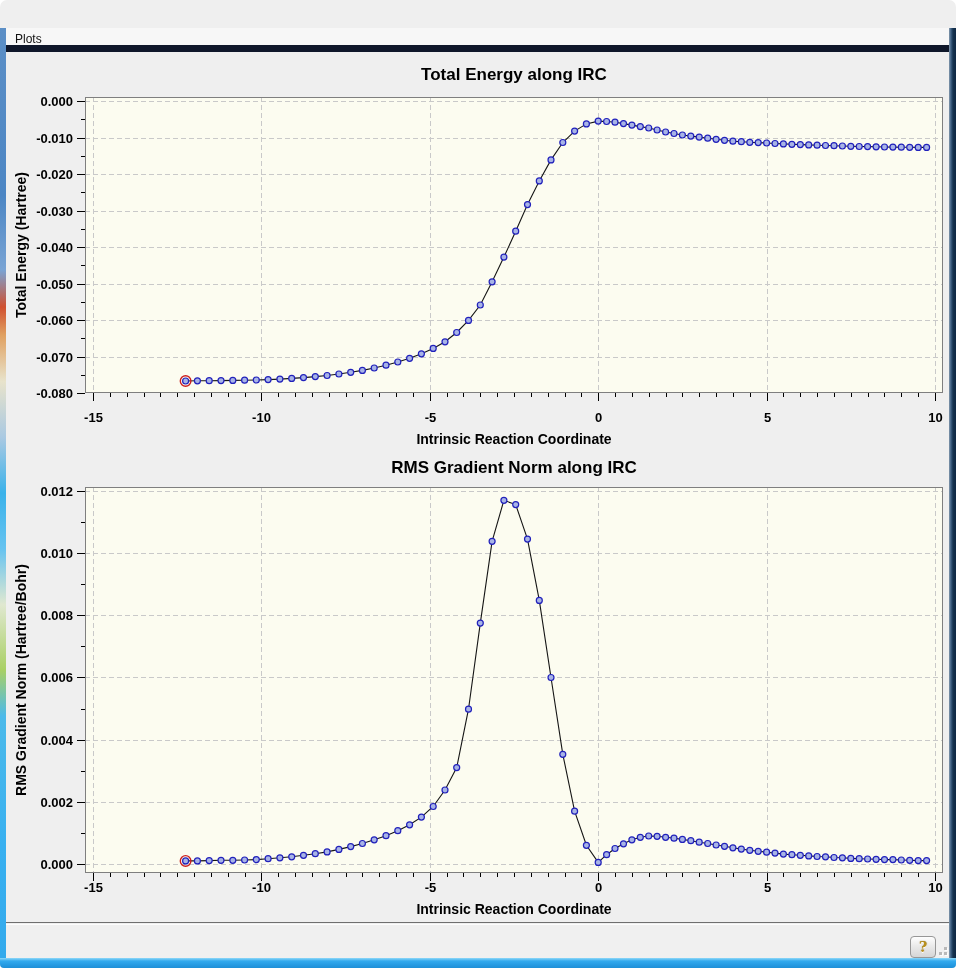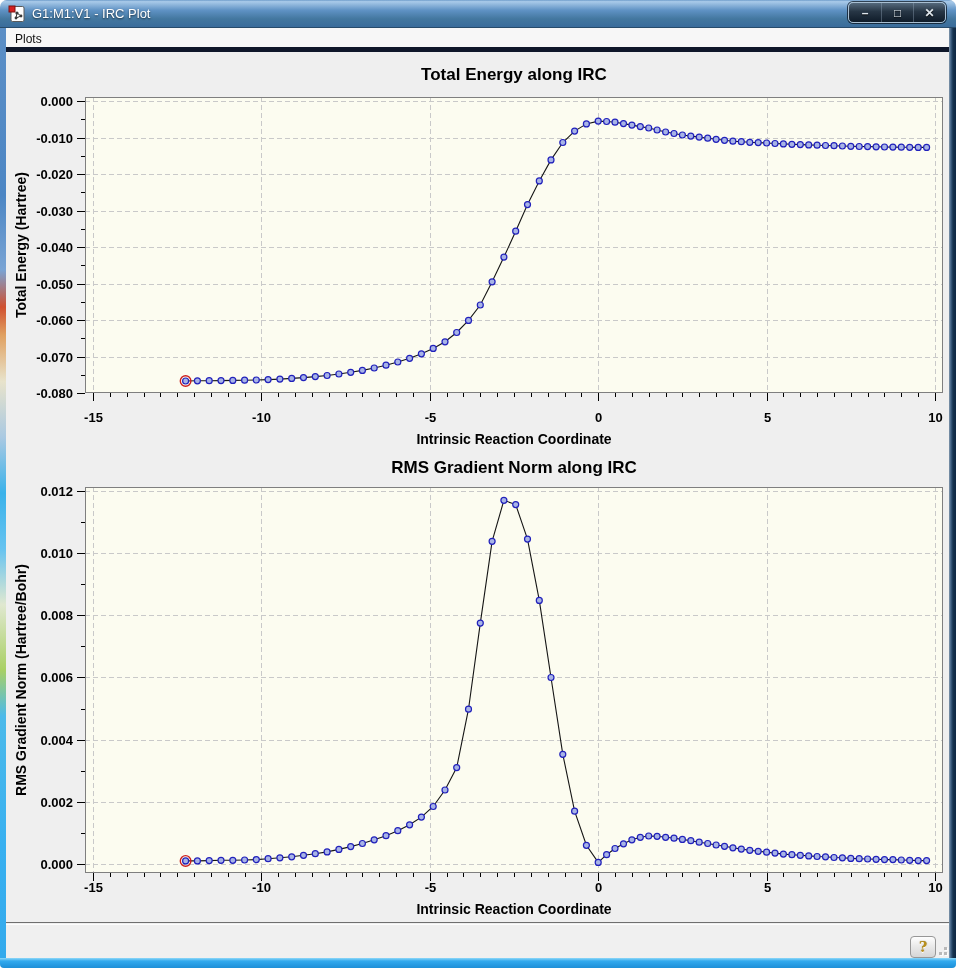--- a/index.html
+++ b/index.html
@@ -29,21 +29,21 @@
   }
   .win-btn{
     width:32px;height:100%;display:flex;align-items:center;justify-content:center;
     color:#dfe6ec;font-size:12px;font-weight:bold;cursor:default;
     text-shadow:0 1px 1px rgba(0,0,0,.8);
   }
   .win-btn + .win-btn{border-left:1px solid rgba(160,180,200,.35);}
   
   .menubar{
     position:absolute;left:6px;top:28px;width:943px;height:24px;
-    background:#f7f7f7;border-bottom:5px solid #0f172a;
+    background:#f7f7f7;border-bottom:7px solid #0f172a;
   }
   .menu-item{
     display:inline-block;padding:0 9px;line-height:23px;font-size:12px;color:#111;
   }
   
   .charts{
     position:absolute;left:6px;top:52px;width:943px;height:871px;
     background:#efefef;border-bottom:1px solid #6f6f6f;
   }
   .chart-svg{position:absolute;left:0;display:block;}
@@ -91,42 +91,20 @@
   .border-bottom{
     position:absolute;left:0;top:958px;width:956px;height:10px;
     background:linear-gradient(180deg,#8fd8f8 0%,#33aaee 30%,#259ae2 70%,#1f8fd6 100%);
   }
 </style>
 </head>
 <body>
 
 <div class="window">
 
-  <div class="titlebar">
-    <svg class="win-icon" viewBox="0 0 18 18">
-      <rect x="3" y="1.5" width="13" height="15" rx="1.5" fill="#fdfdfd" stroke="#5a5a5a"></rect>
-      <rect x="1" y="1" width="6" height="6" fill="#d42020" stroke="#7e1010"></rect>
-      <circle cx="9" cy="8" r="1.6" fill="#3a3a3a"></circle>
-      <circle cx="13" cy="11" r="1.4" fill="#3a3a3a"></circle>
-      <circle cx="8" cy="13" r="1.4" fill="#3a3a3a"></circle>
-      <path d="M9 8 L13 11 L8 13 Z" fill="none" stroke="#3a3a3a" stroke-width="1"></path>
-    </svg>
-    <span class="win-title">G1:M1:V1 - IRC Plot</span>
-    <div class="win-buttons">
-      <div class="win-btn">
-          <span>–</span>
-        </div>
-      <div class="win-btn">
-          <span>□</span>
-        </div>
-      <div class="win-btn">
-          <span>✕</span>
-        </div>
-    </div>
-  </div>
 
   <div class="menubar">
     <span class="menu-item">Plots</span>
   </div>
 
   <div class="charts">
     <svg id="chart1-svg" class="chart-svg" width="943" height="398" viewBox="0 0 943 398">
         <rect x="79" y="45" width="858" height="296" fill="#fcfcf0"></rect>
         <line x1="87.5" y1="45" x2="87.5" y2="341" stroke="#c9c9c9" stroke-width="1" stroke-dasharray="5 3"></line>
         <line x1="255.5" y1="45" x2="255.5" y2="341" stroke="#c9c9c9" stroke-width="1" stroke-dasharray="5 3"></line>

